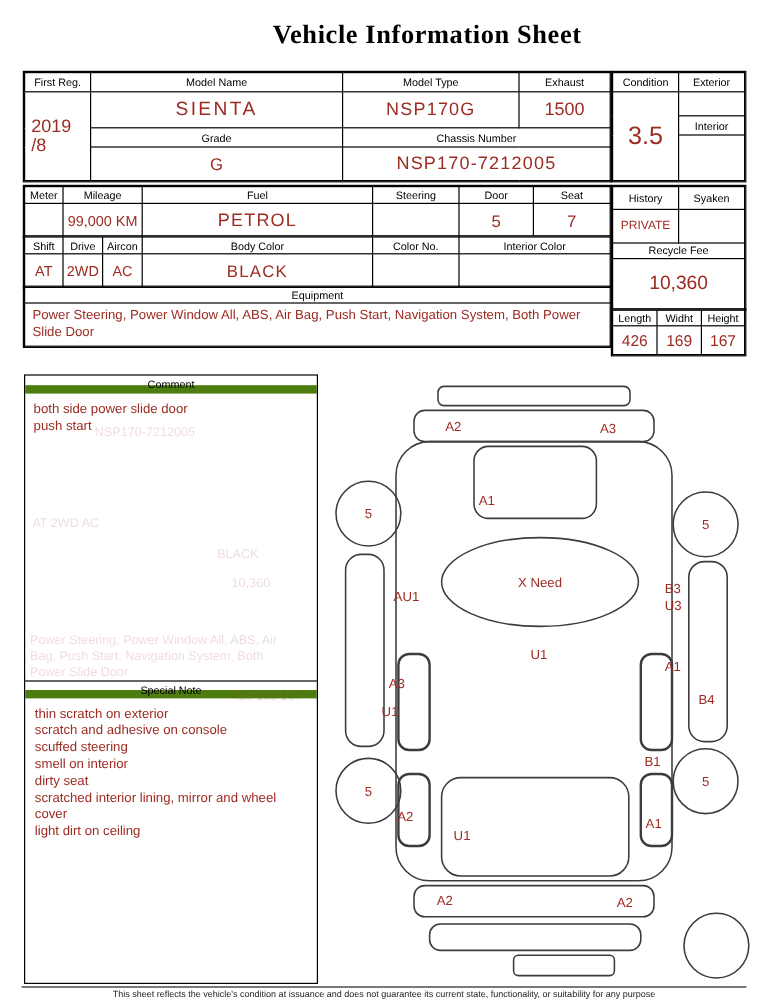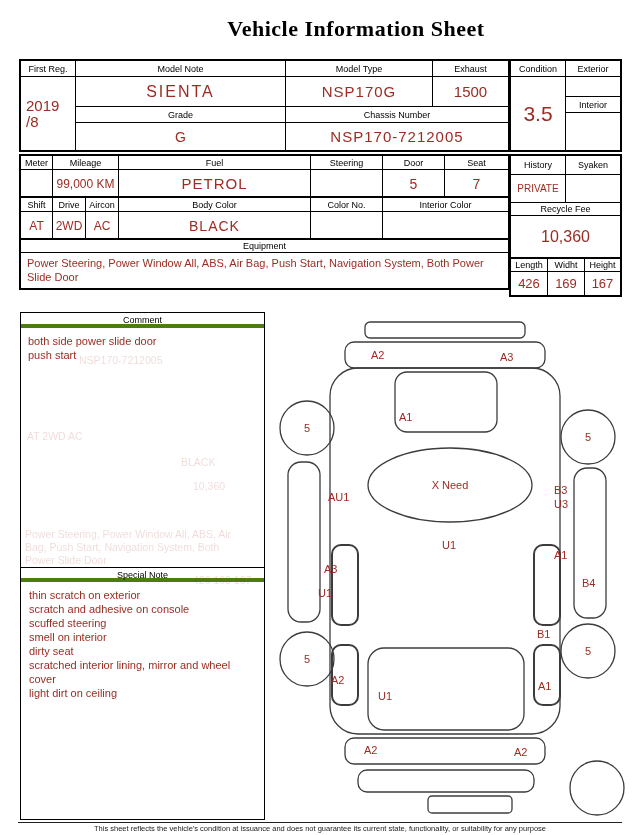--- a/index.html
+++ b/index.html
@@ -20,21 +20,21 @@
   .vl { color:var(--red); font-weight:400; }
   .left { text-align:left !important; padding-left:5px !important;margin-top:24px; }
   .pre { white-space:pre-line; line-height:16px; }
   .eq-text { font-size:11px; line-height:14px; text-align:left !important; padding:3px 6px !important; color:var(--red); }
   .notes-box {
     position:absolute; left:20px; top:312px; width:245px; height:508px;
     border:1.5px solid #000; display:flex; flex-direction:column; background:#fff;
   }
   .box-hd {
     height:15px; line-height:14px; text-align:center; font-size:9px; color:#000;
-    border-bottom:4px solid #4d7c0f; flex:0 0 auto;
+    border-bottom:7px solid #4d7c0f; flex:0 0 auto;
   }
   .special-hd { border-top:1px solid #000; }
   .comment-body { height:239px; flex:0 0 auto; position:relative; padding:6px 7px; }
   .special-body { flex:1 1 auto; padding:6px 8px; }
   .note-line { font-size:11px; line-height:14px; color:var(--red); }
   .ghost { position:absolute; font-size:10.5px; color:var(--red); opacity:.16; white-space:nowrap; }
   .diagram { position:absolute; left:262px; top:316px; }
   .diagram .shape { fill:none; stroke:#3c3c3c; stroke-width:1.3px; }
   .diagram .sill { stroke-width:2px; }
   .diagram text { fill:var(--red); font-size:11px; font-family:"Liberation Sans", sans-serif; }
@@ -57,21 +57,21 @@
   <table class="tbl" style="left:20px;top:60px;width:488px">
     <colgroup>
         <col style="width:55px">
         <col style="width:210px">
         <col style="width:147px">
         <col style="width:76px">
       </colgroup>
     <tbody>
         <tr class="hd" style="height:16px">
       <td>First Reg.</td>
-      <td>Model Note</td>
+      <td>Model Name</td>
       <td>Model Type</td>
       <td>Exhaust</td>
     </tr>
     <tr style="height:30px">
       <td rowspan="3" class="vl f15 left pre">2019
  /8</td>
       <td class="vl f16 ls2">SIENTA</td>
       <td class="vl f15 ls1">NSP170G</td>
       <td class="vl f15">1500</td>
     </tr>

